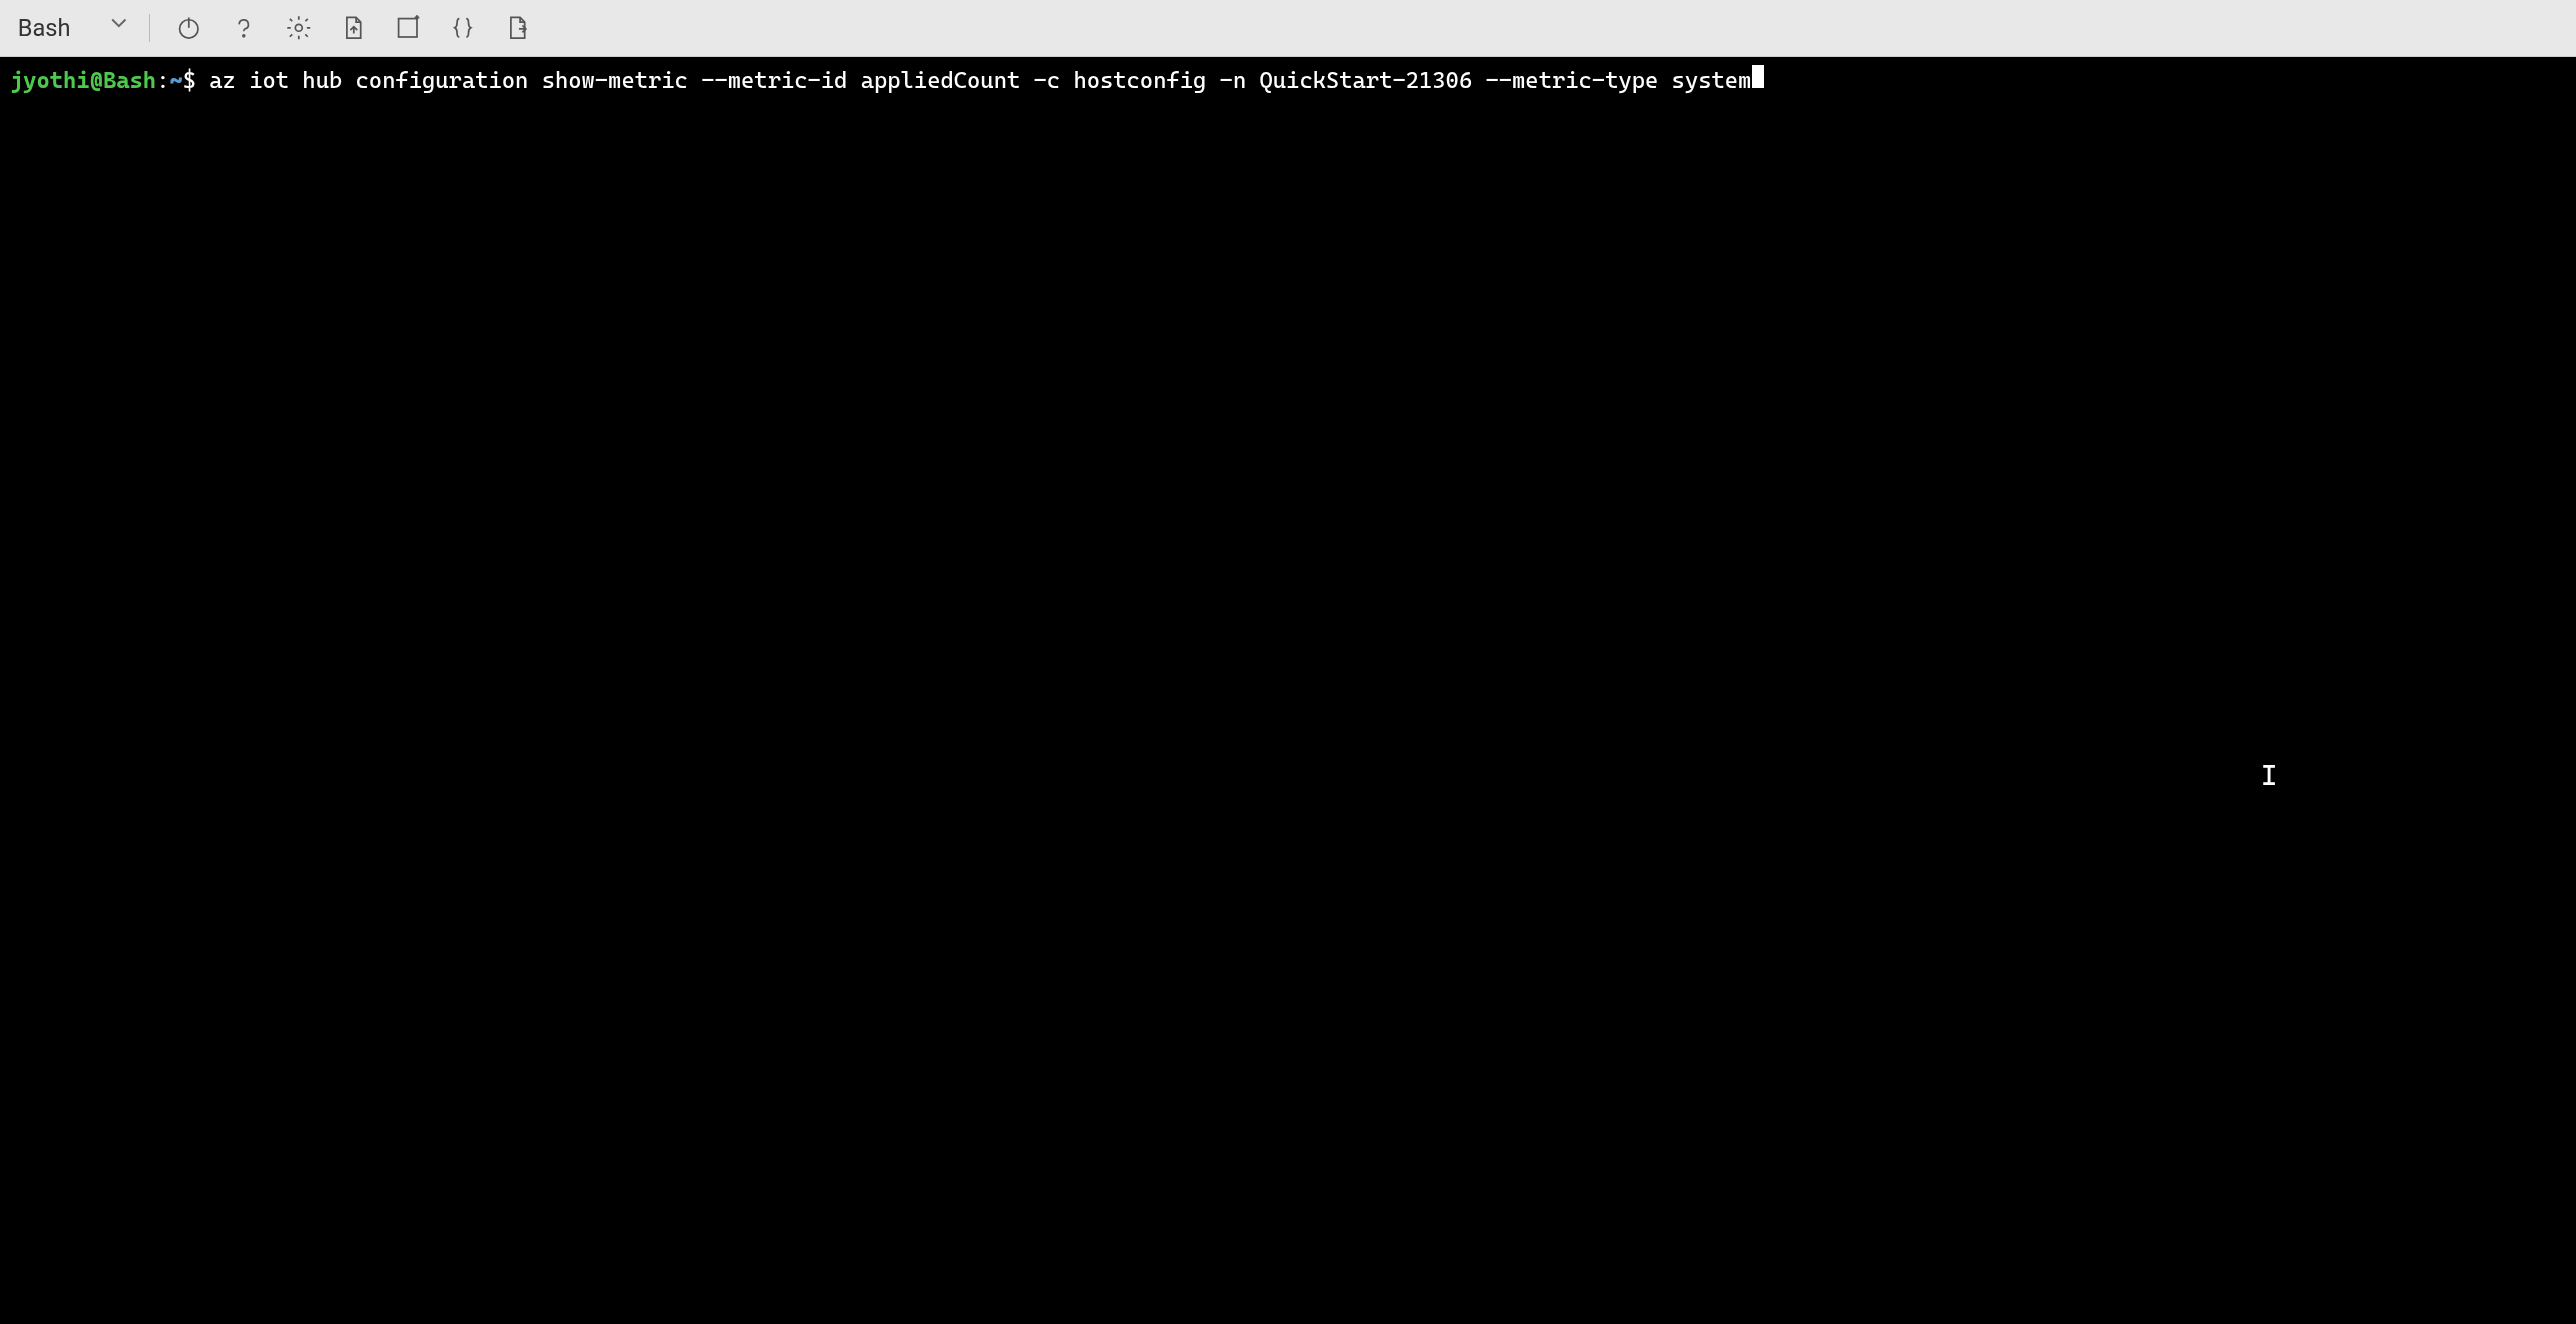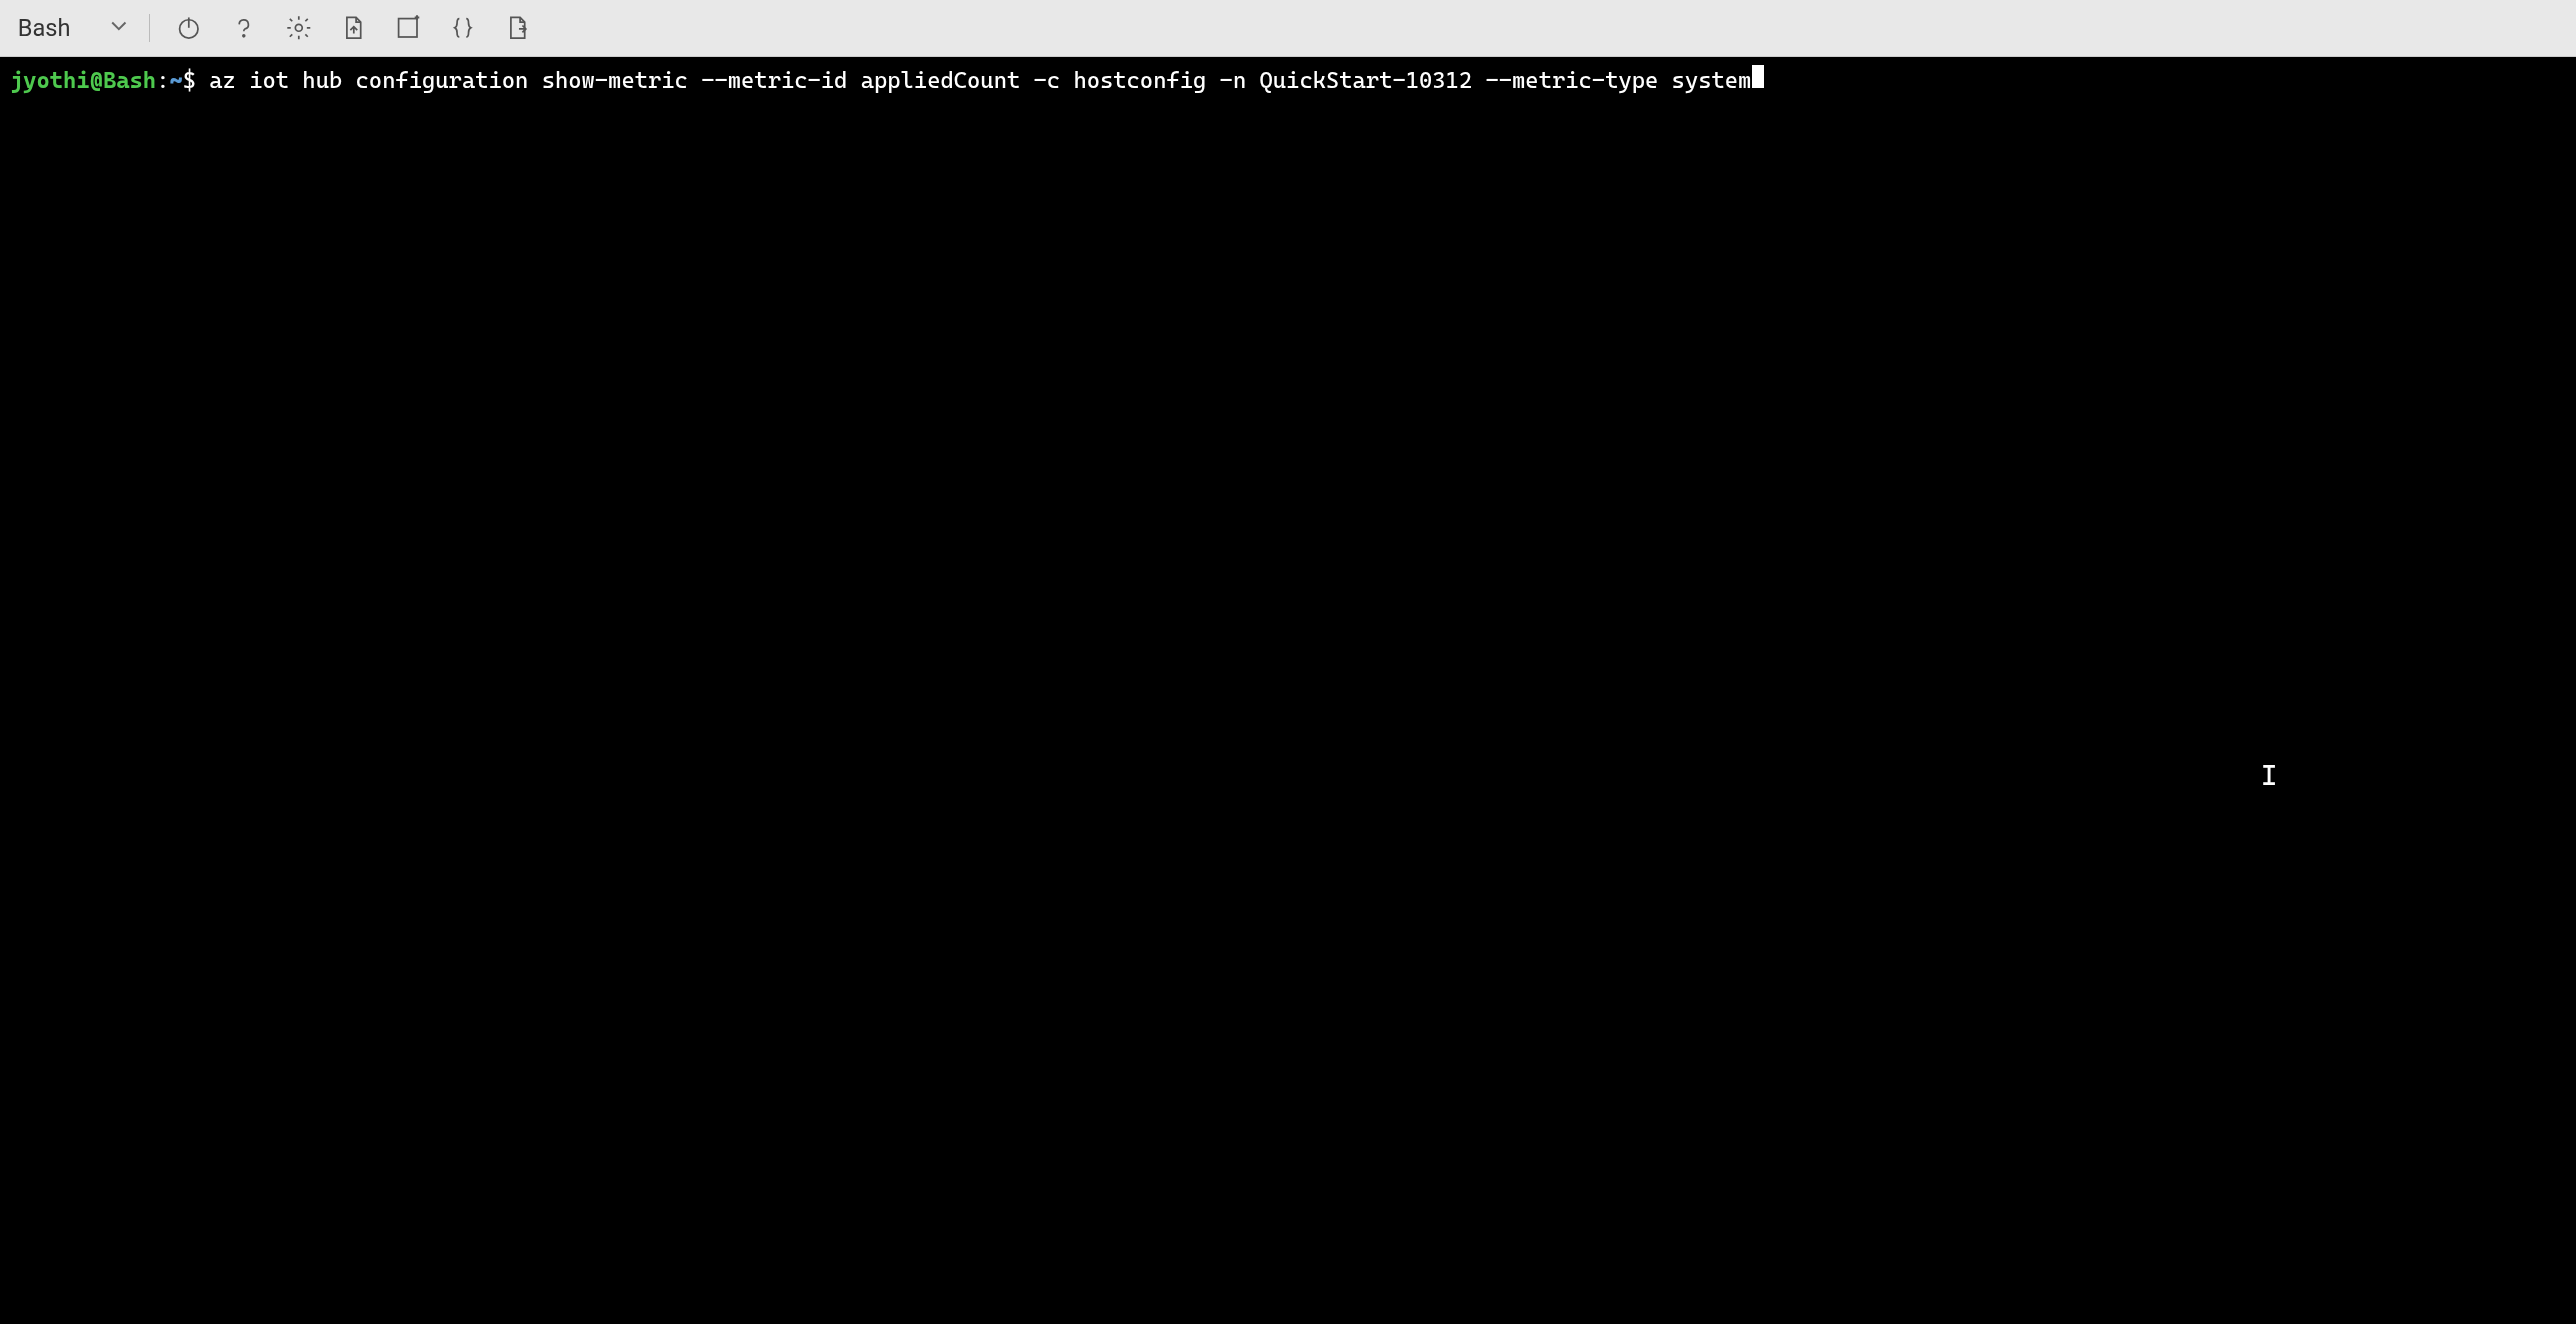--- a/index.html
+++ b/index.html
@@ -20,21 +20,21 @@
       background: #e8e8e8;
       height: 57px;
       display: flex;
       align-items: center;
       padding: 0 7.9px;
       border-bottom: 1px solid #ccc;
     }
     
     .shell-selector {
       display: flex;
-      align-items: center;
+      align-items: flex-start;
       padding: 3.9px 9.9px;
       cursor: pointer;
       gap: 39px;
     }
     
     .shell-name {
       font-size: 23.6px;
       color: #333;
     }
     
@@ -186,18 +186,18 @@
     <svg viewBox="0 0 24 24">
         <path d="M14 3 L6 3 L6 21 L18 21 L18 7 L14 3 Z"></path>
         <path d="M14 3 L14 7 L18 7"></path>
         <path d="M13 13 L19 13 M16 10 L19 13 L16 16"></path>
       </svg>
   </div>
 </div>
 
 <div class="terminal">
   <div class="terminal-line">
-    <span class="prompt-user">jyothi@Bash</span><span class="prompt-symbol">:</span><span class="prompt-path">~</span><span class="prompt-symbol">$</span><span class="command-text"> </span><span class="command-text">az iot hub configuration show-metric --metric-id appliedCount -c hostconfig -n QuickStart-10312 --metric-type system</span><span class="cursor"></span>
+    <span class="prompt-user">jyothi@Bash</span><span class="prompt-symbol">:</span><span class="prompt-path">~</span><span class="prompt-symbol">$</span><span class="command-text"> </span><span class="command-text">az iot hub configuration show-metric --metric-id appliedCount -c hostconfig -n QuickStart-21306 --metric-type system</span><span class="cursor"></span>
   </div>
 
   <div class="text-cursor-indicator" style="left:2261px;top:699px;">I</div>
 </div>
 
 
 </body></html>

